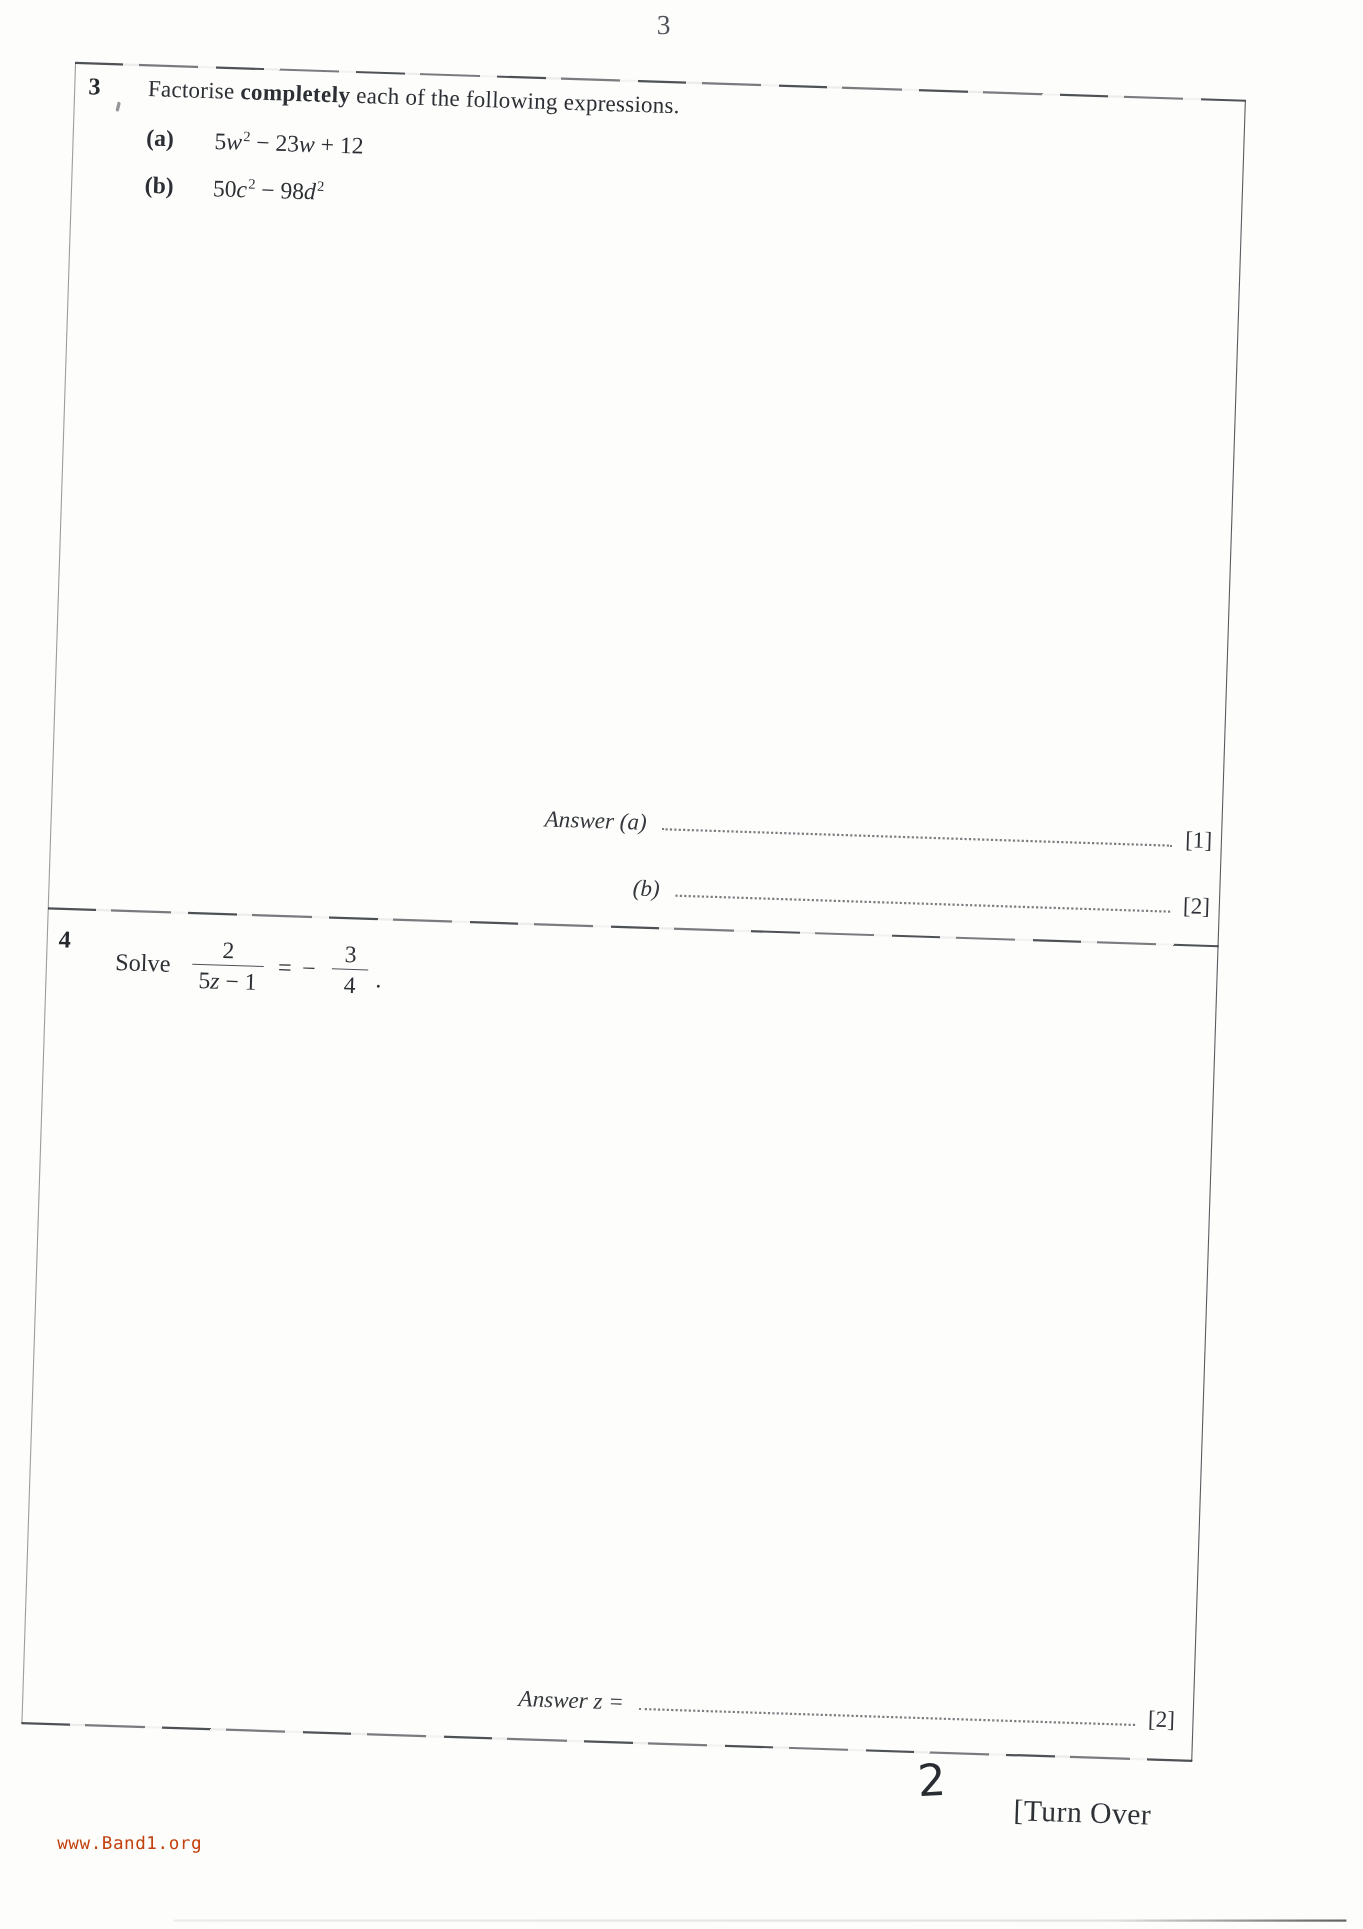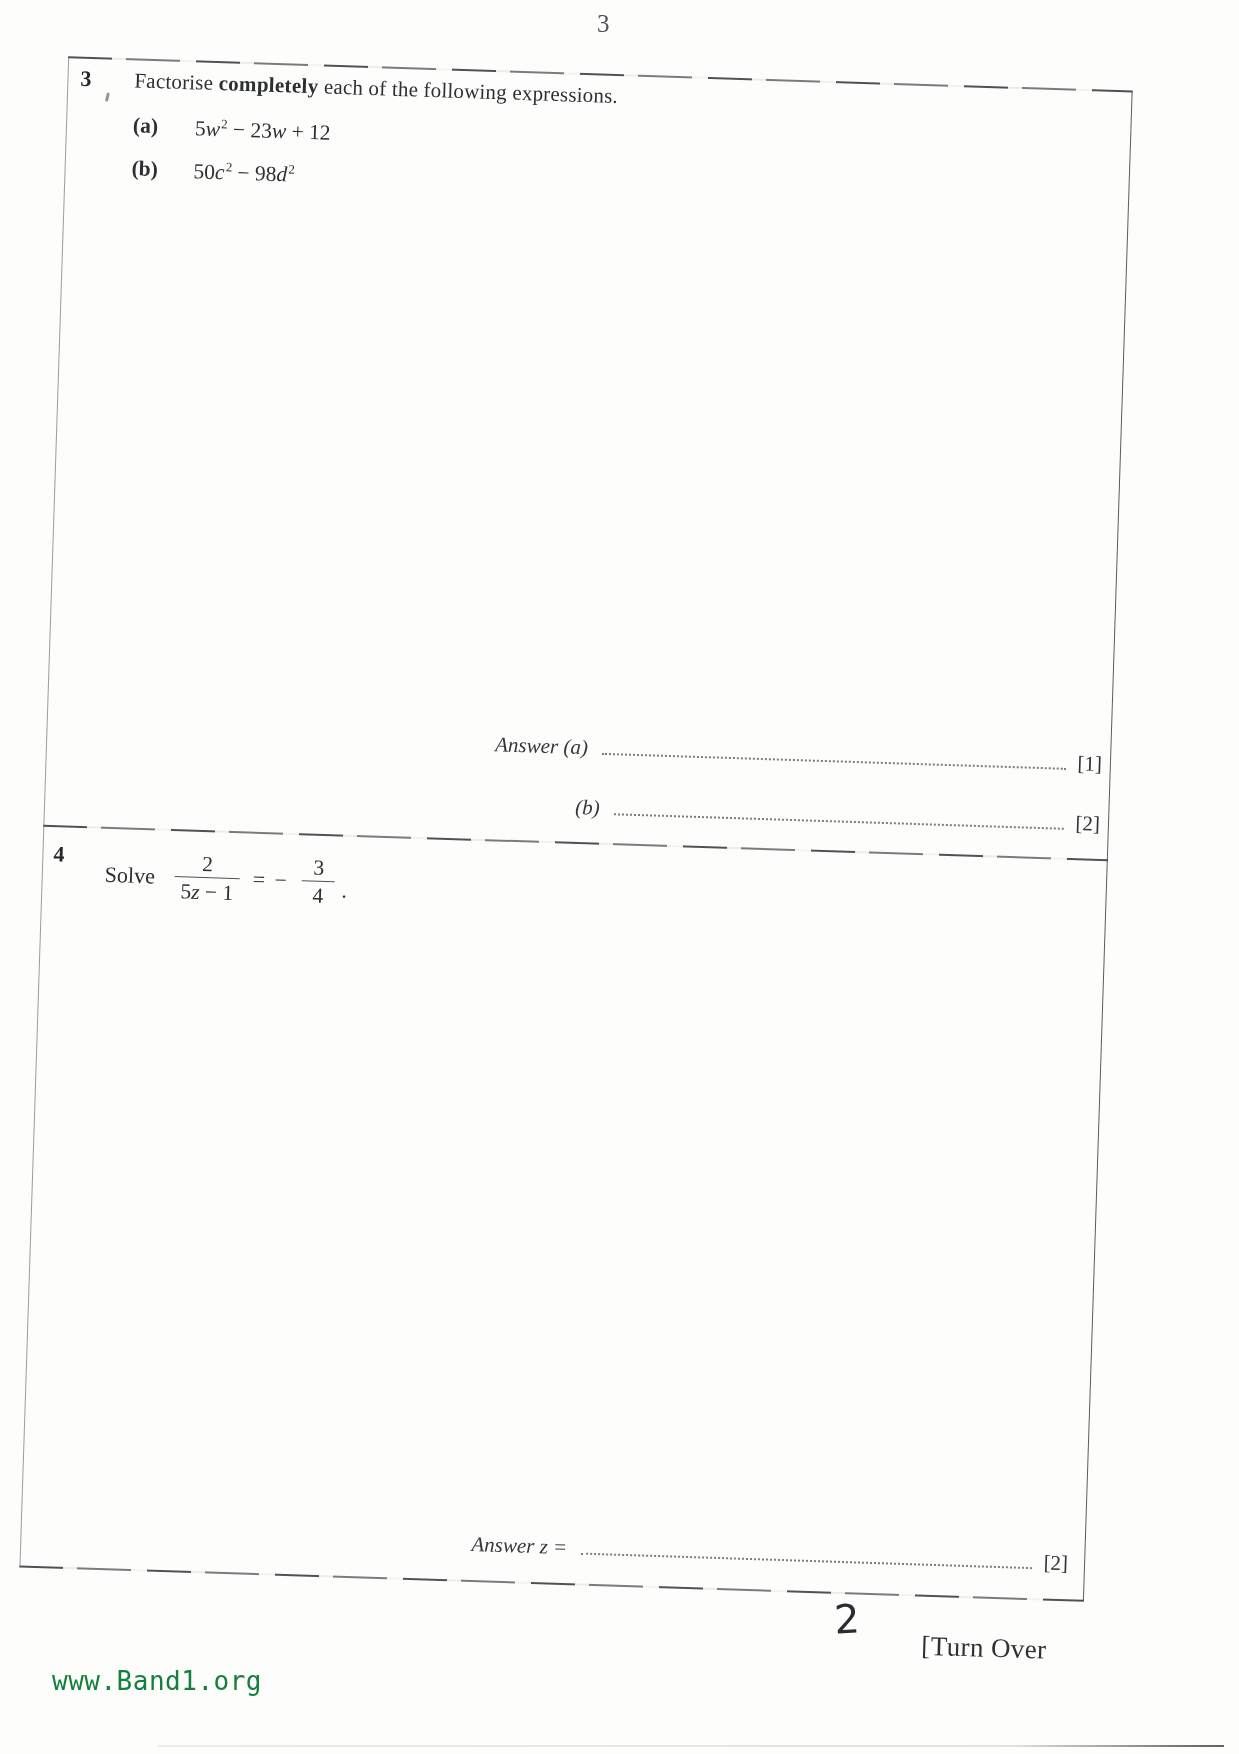--- a/index.html
+++ b/index.html
@@ -54,21 +54,21 @@
   .frac.lhs .den{padding-left:6px;padding-right:6px;}
   .frac.rhs .den{padding-left:11px;padding-right:11px;}
   .eq{margin:0 13px;letter-spacing:2px;}
   .period{align-self:center;margin-left:7px;margin-top:16px;}
 
   .handwritten{position:absolute;left:886px;top:1568px;font-family:"DejaVu Sans", sans-serif;
     font-size:40px;font-weight:500;transform:rotate(-5deg);color:#292c30;}
   .turn-over{position:absolute;left:974px;top:1600px;font-size:27px;color:#2e3135;letter-spacing:0.4px;}
 
   .watermark{position:absolute;left:52px;top:1666px;font-family:"DejaVu Sans Mono", monospace;
-    font-size:26px;color:#15803d;letter-spacing:0.5px;}
+    font-size:16px;color:#c2410c;letter-spacing:0.5px;}
   .scan-edge-bottom{position:absolute;left:158px;top:1745px;width:1066px;height:2px;
     background:linear-gradient(90deg, rgba(130,130,130,0.14), rgba(130,130,130,0.22) 80%,
       rgba(72,72,74,0.75) 96%, rgba(72,72,74,0.85));}
   .artifact-tick{position:absolute;left:38px;top:34px;width:3px;height:9px;
     background:rgba(62,65,68,0.55);transform:rotate(12deg);border-radius:2px;}
 </style>
 </head>
 <body>
 
 <div class="page">

